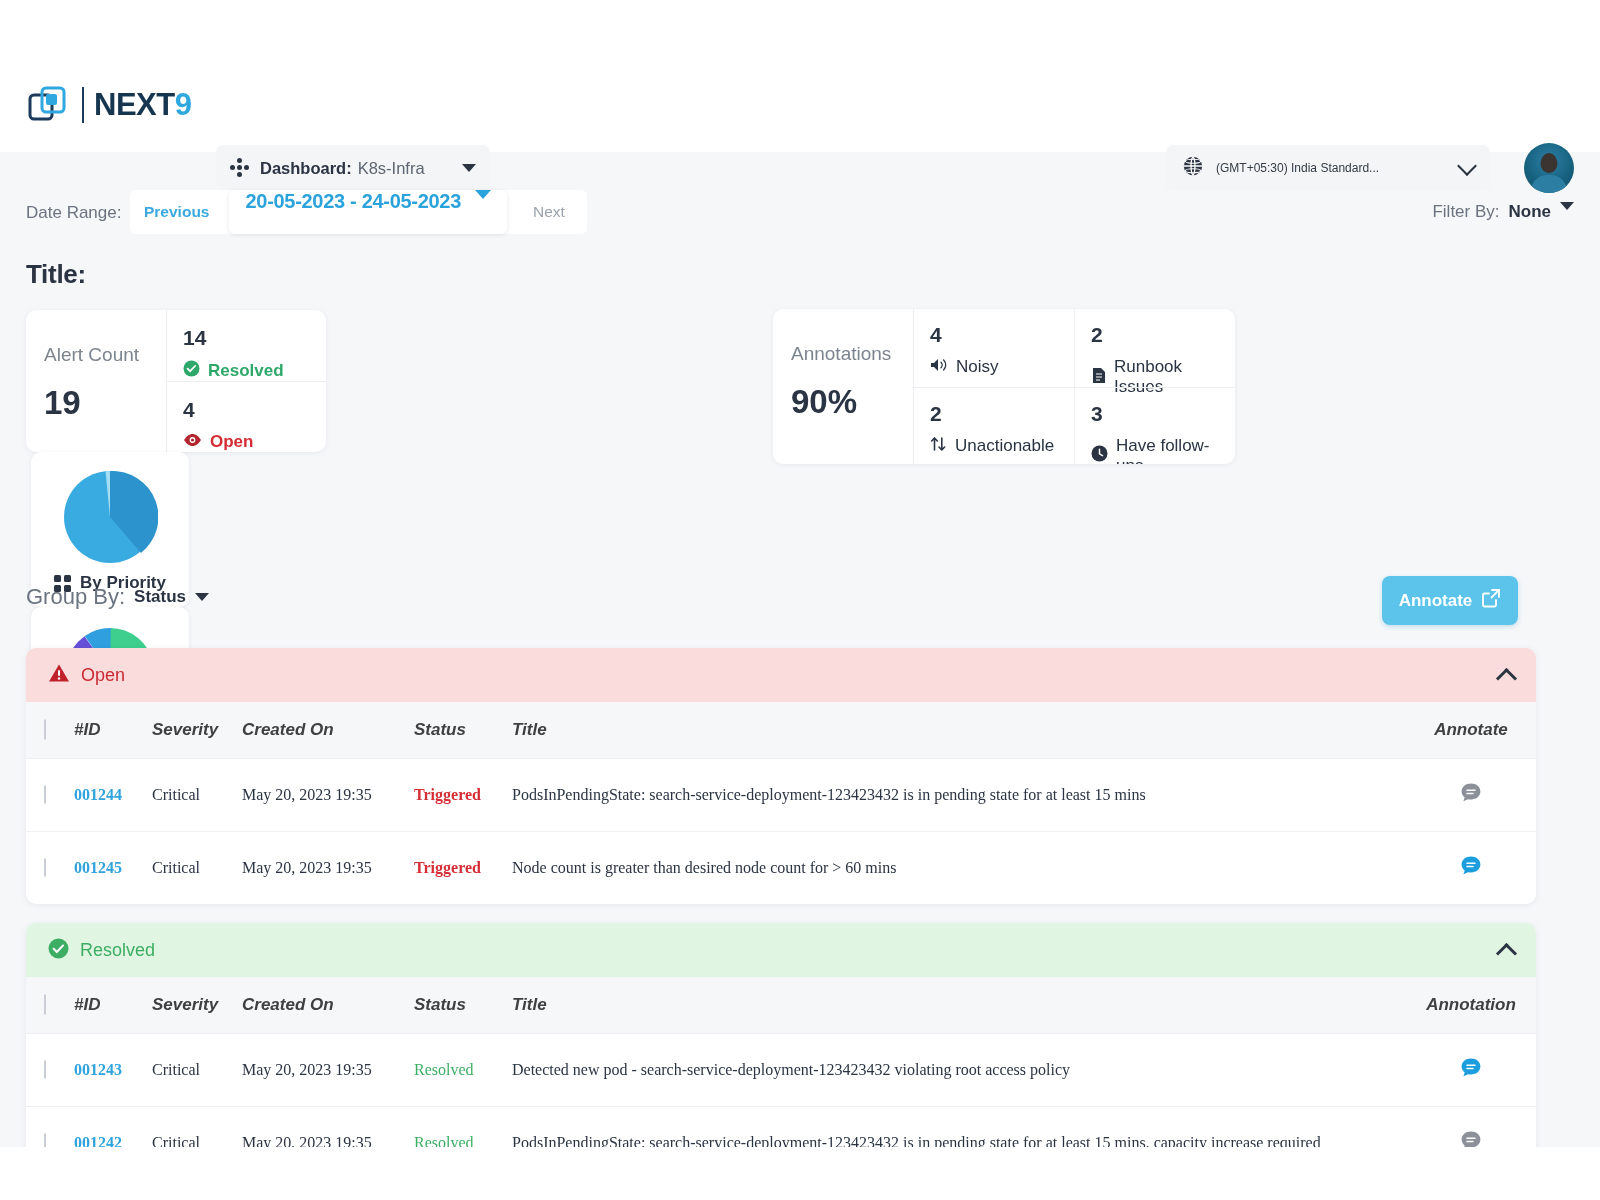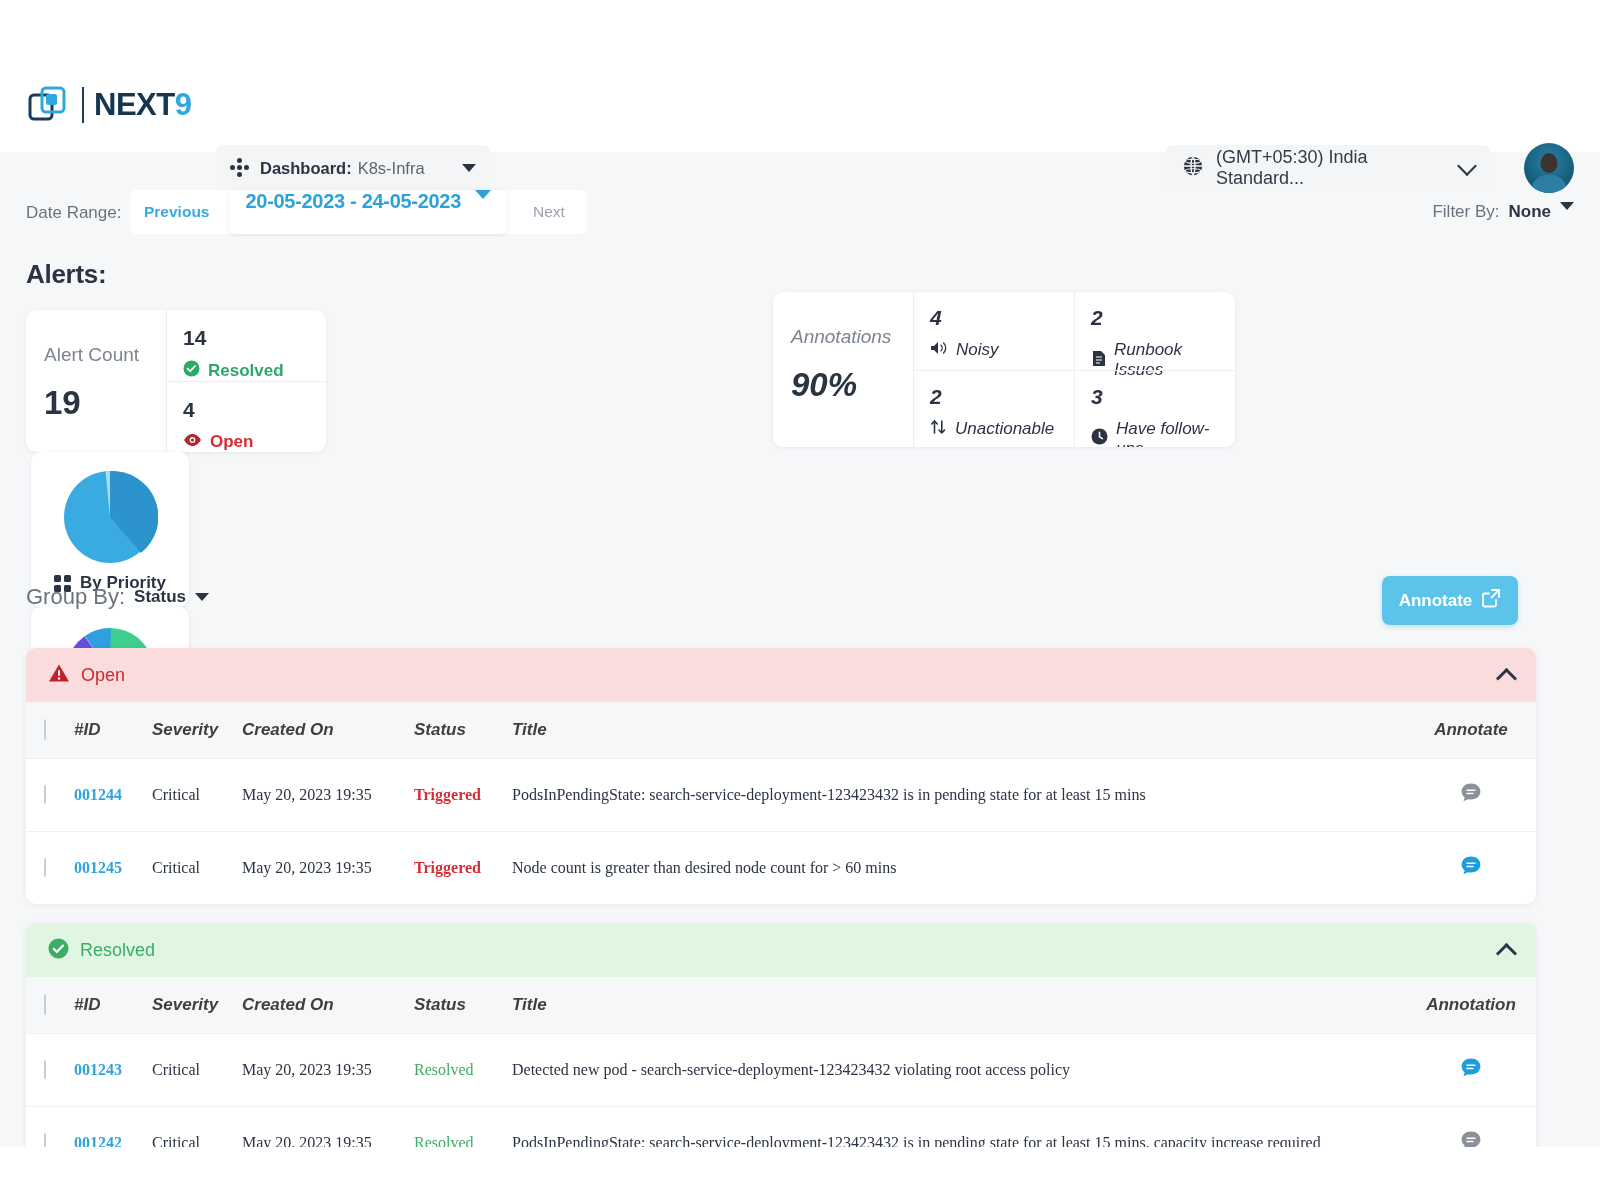--- a/index.html
+++ b/index.html
@@ -52,21 +52,21 @@
     border-top: 8px solid #2b3443;
   }
   .dash-caret { margin-left: auto; }
 
   .tz-select {
     position: absolute; right: 110px; top: 88px;
     width: 324px; height: 46px;
     background: #f3f5f7; border-radius: 7px;
     display: flex; align-items: center; padding: 0 16px;
   }
-  .tz-text { font-size: 18px; color: #333b47; margin-left: 12px; }
+  .tz-text { font-size: 12px; color: #333b47; margin-left: 12px; }
   .chev-down {
     margin-left: auto; width: 14px; height: 14px;
     border-right: 2.6px solid #2b3443; border-bottom: 2.6px solid #2b3443;
     transform: rotate(45deg); margin-top: -5px;
   }
   .avatar {
     position: absolute; right: 26px; top: 86px;
     width: 50px; height: 50px; border-radius: 50%;
     background: radial-gradient(circle at 50% 35%, #2d7fa8 0%, #17627f 55%, #0d4c66 100%);
     overflow: hidden;
@@ -150,21 +150,21 @@
   }
   .chart-shape { position: absolute; left: 50%; top: 17px; transform: translateX(-50%); }
   .chart-foot {
     position: absolute; left: 0; bottom: 14px; width: 100%;
     display: flex; align-items: center; justify-content: center; gap: 9px;
   }
   .grid4 { width: 17px; height: 17px; position: relative; flex: none; }
   .grid4 i { position: absolute; width: 7px; height: 7px; border-radius: 1.5px; background: #2b3443; }
   .chart-name { font-size: 17px; font-weight: 700; color: #2b3443; }
 
-  .annot-card { position: absolute; left: 773px; top: 235px; display: flex; font-style: italic; }
+  .annot-card { position: absolute; left: 773px; top: 252px; display: flex; }
   .annot-grid { width: 322px; display: flex; flex-wrap: wrap; }
   .agrid-cell {
     width: 161px; height: 77.5px; padding: 14px 0 0 16px;
     border-left: 1px solid #eceef1;
   }
   .agrid-cell.bt { border-top: 1px solid #eceef1; }
 
   
   .groupby {
     position: absolute; left: 26px; top: 527px;
@@ -284,21 +284,21 @@
       </div>
       <span class="dr-next">Next</span>
     </div>
     <div class="filterby">
       <span class="fb-label">Filter By:</span>
       <span class="fb-value">None</span>
       <span class="caret"></span>
     </div>
   </div>
 
-  <div class="alerts-head">Alerts:</div>
+  <div class="alerts-head">Title:</div>
 
   <div class="cards">
     <div class="card">
       <div class="cell-title">
         <div class="ct-label">Alert Count</div>
         <div class="ct-value">19</div>
       </div>
       <div class="split">
         <div class="sub">
           <div class="sub-num">14</div>

